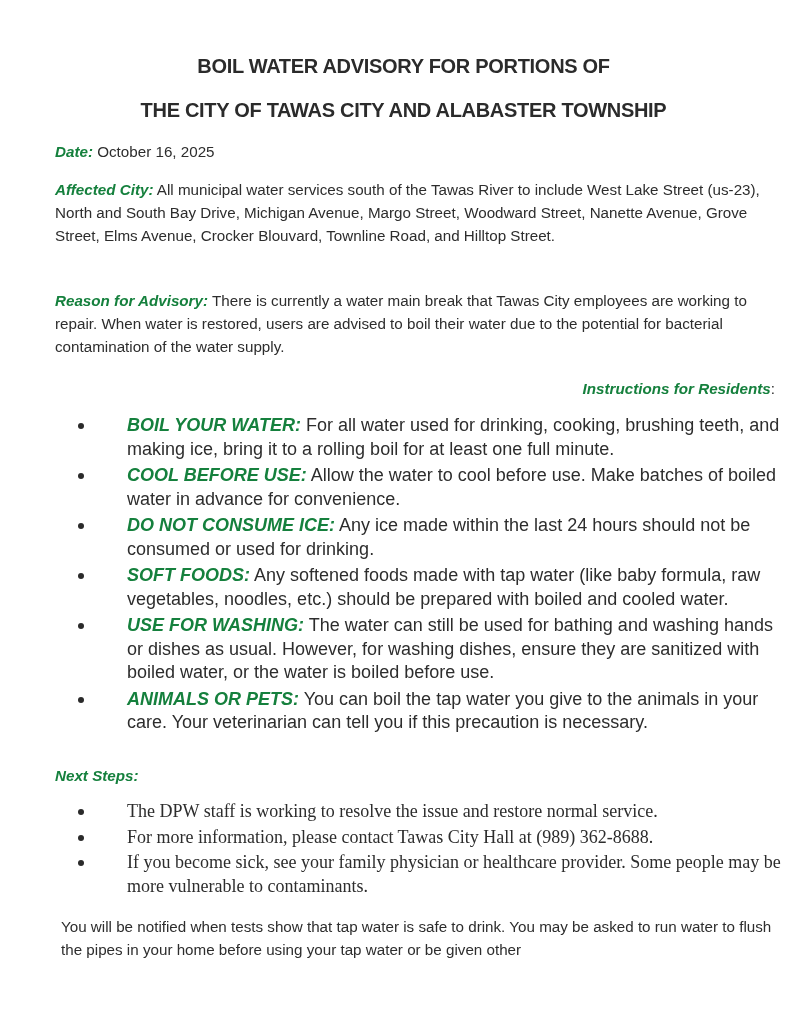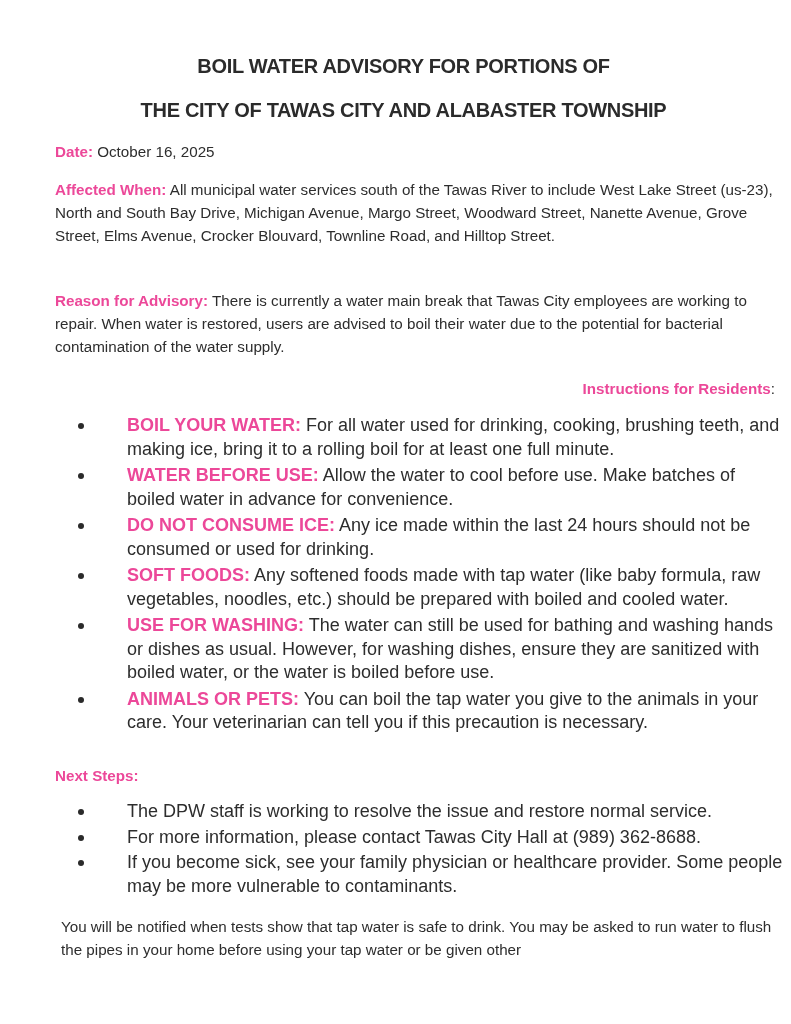--- a/index.html
+++ b/index.html
@@ -40,21 +40,22 @@
       position: absolute;
       left: 47px;
       width: 720px;
       font-size: 15.2px;
       line-height: 23px;
       color: #2d2d2d;
       margin: 0;
     }
     .para b, .label {
       font-weight: bold;
-      color: #ec4899;
+      color: #15803d;
+      font-style: italic;
     }
     #p-date { top: 140px; }
     #p-areas { top: 178px; }
     #p-reason { top: 289px; }
     #p-instructions-heading { top: 377px; text-align: right; }
     #p-next-heading { top: 764px; }
     #p-closing { top: 915px; margin-left: 6px; }
 
     .list {
       position: absolute;
@@ -69,50 +70,50 @@
 
     .list-item {
       position: relative;
       padding-left: 119px;
       width: 660px;
       font-size: 18px;
       line-height: 23.5px;
       color: #2d2d2d;
       margin-bottom: 3px;
     }
-    #next-list .list-item { margin-bottom: 2px; line-height: 23.5px; }
+    #next-list .list-item { margin-bottom: 2px; line-height: 23.5px; font-family: Liberation Serif, serif; }
     .bullet {
       position: absolute;
       left: 70px;
       top: 9px;
       width: 6px;
       height: 6px;
       border-radius: 50%;
       background: #2a2a2a;
     }
   </style>
 </head>
 <body>
 
 <div class="page">
 
   <h1 class="title t1">BOIL WATER ADVISORY FOR PORTIONS OF</h1>
   <h1 class="title t2">THE CITY OF TAWAS CITY AND ALABASTER TOWNSHIP</h1>
 
   <p class="para" id="p-date"><span class="label">Date:</span><span> October 16, 2025</span></p>
 
-  <p class="para" id="p-areas"><span class="label">Affected When:</span><span> All municipal water services south of the Tawas River to include West Lake Street (us-23), North and South Bay Drive, Michigan Avenue, Margo Street, Woodward Street, Nanette Avenue, Grove Street, Elms Avenue, Crocker Blouvard, Townline Road, and Hilltop Street.</span></p>
+  <p class="para" id="p-areas"><span class="label">Affected City:</span><span> All municipal water services south of the Tawas River to include West Lake Street (us-23), North and South Bay Drive, Michigan Avenue, Margo Street, Woodward Street, Nanette Avenue, Grove Street, Elms Avenue, Crocker Blouvard, Townline Road, and Hilltop Street.</span></p>
 
   <p class="para" id="p-reason"><span class="label">Reason for Advisory:</span><span> There is currently a water main break that Tawas City employees are working to repair.  When water is restored, users are advised to boil their water due to the potential for bacterial contamination of the water supply.</span></p>
 
   <p class="para" id="p-instructions-heading"><span class="label">Instructions for Residents</span><span>:</span></p>
 
   <ul class="list" id="instructions-list">
     <li class="list-item"><span class="bullet"></span><span class="label">BOIL YOUR WATER:</span><span> For all water used for drinking, cooking, brushing teeth, and making ice, bring it to a rolling boil for at least one full minute.</span></li>
-    <li class="list-item"><span class="bullet"></span><span class="label">WATER BEFORE USE:</span><span> Allow the water to cool before use.  Make batches of boiled water in advance for convenience.</span></li>
+    <li class="list-item"><span class="bullet"></span><span class="label">COOL BEFORE USE:</span><span> Allow the water to cool before use.  Make batches of boiled water in advance for convenience.</span></li>
     <li class="list-item"><span class="bullet"></span><span class="label">DO NOT CONSUME ICE:</span><span> Any ice made within the last 24 hours should not be consumed or used for drinking.</span></li>
     <li class="list-item"><span class="bullet"></span><span class="label">SOFT FOODS:</span><span> Any softened foods made with tap water (like baby formula, raw vegetables, noodles, etc.) should be prepared with boiled and cooled water.</span></li>
     <li class="list-item"><span class="bullet"></span><span class="label">USE FOR WASHING:</span><span> The water can still be used for bathing and washing hands or dishes as usual.  However, for washing dishes, ensure they are sanitized with boiled water, or the water is boiled before use.</span></li>
     <li class="list-item"><span class="bullet"></span><span class="label">ANIMALS OR PETS:</span><span> You can boil the tap water you give to the animals in your care. Your veterinarian can tell you if this precaution is necessary.</span></li>
   </ul>
 
   <p class="para" id="p-next-heading"><span class="label">Next Steps:</span></p>
 
   <ul class="list" id="next-list">
     <li class="list-item"><span class="bullet"></span><span>The DPW staff is working to resolve the issue and restore normal service.</span></li>

